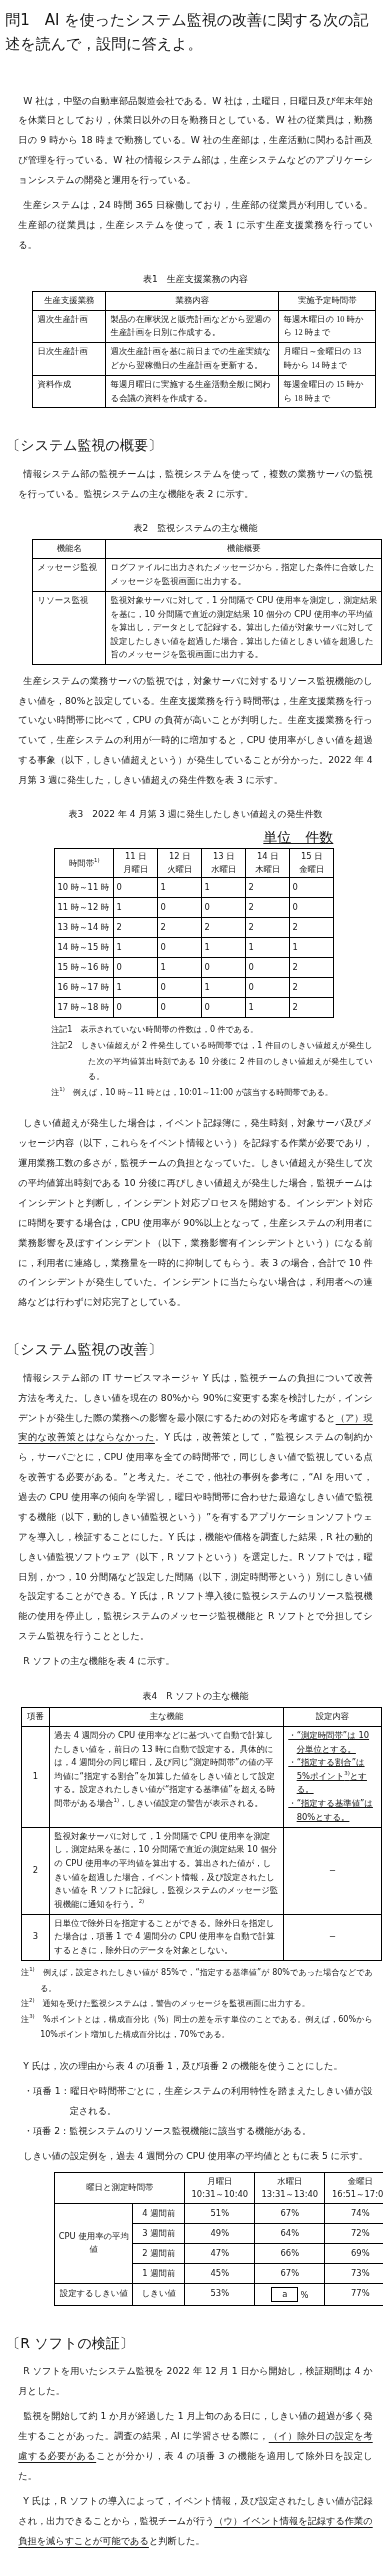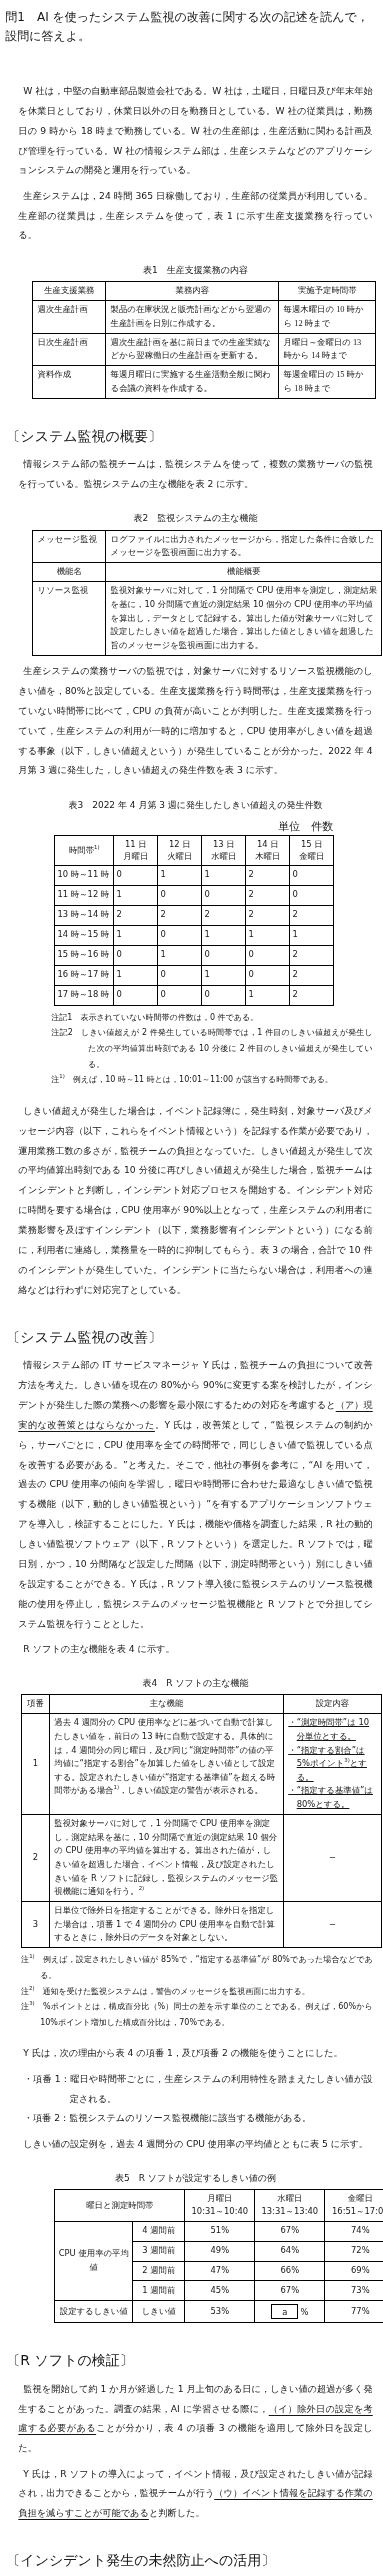--- a/index.html
+++ b/index.html
@@ -3,35 +3,35 @@
 <meta charset="utf-8">
 <style>
   * { box-sizing: border-box; }
   html,body { margin:0; padding:0; background:#fcfcfa; }
   .page {
     width:384px; min-height:2576px; margin:0 auto; background:#ffffff;
     padding:5.4px 11.3px 21.6px 18.3px;
     font-family:"DejaVu Sans","Liberation Sans",sans-serif;
     color:#161616; font-size:9.2px;
   }
-  .title { font-size:12px; font-weight:normal; margin:2.2px 0 35px -13px; line-height:1.6; }
+  .title { font-size:15px; font-weight:normal; margin:2.2px 0 35px -13px; line-height:1.6; }
   .sec   { font-size:14px; font-weight:normal; margin:25px 0 2.2px -12px; line-height:1.8; }
   .para  { line-height:2.16; text-align:justify; text-indent:0.55em; margin:5.4px 0; }
   .u { text-decoration:underline; text-underline-offset:2.7px; }
   sup { font-size:5.4px; line-height:0; }
 
   .tbl-title { text-align:center; font-size:9px; margin:18.3px 0 4.3px; }
   table.t { border-collapse:collapse; table-layout:fixed; margin-bottom:4.3px; }
   .t th, .t td { border:0.8px solid #000; font-size:8.4px; line-height:1.62; padding:2.2px 4.3px; font-weight:normal; vertical-align:top; text-align:left; word-break:break-all; }
   .t th { text-align:center; vertical-align:middle; }
 
   .t1 { margin-left:14px; width:343px;font-family:Liberation Serif, serif; }
   .t2 { margin-left:14px; width:350px; }
 
-  .unit { width:315px; text-align:right; font-size:11px; margin:7.6px 0 1.1px; }
+  .unit { width:315px; text-align:right; font-size:14px; margin:7.6px 0 1.1px;text-decoration:underline; }
   .t3 { margin-left:36px; width:279px; }
   .t3 td { vertical-align:middle; padding:2.7px 2.2px; }
   .t3 th { padding:1.6px 1.1px; line-height:1.5; }
 
   .t4 { margin-left:2.7px; width:359px; }
   .t4 td.num  { text-align:center; vertical-align:middle; }
   .t4 td.dash { text-align:center; vertical-align:middle; }
   .set-item { padding-left:1em; text-indent:-1em;text-decoration:underline; }
 
   .t5 { margin-left:36px; width:341px; }
@@ -93,26 +93,26 @@
   <p class="para">情報システム部の監視チームは，監視システムを使って，複数の業務サーバの監視を行っている。監視システムの主な機能を表 2 に示す。</p>
 
   <div class="tbl-title">表2　監視システムの主な機能</div>
   <table class="t t2">
     <colgroup>
         <col style="width:73px">
         <col style="width:276px">
       </colgroup>
     <tbody>
         <tr>
+      <th>機能名</th>
+      <th>機能概要</th>
+    </tr>
+    <tr>
       <td>メッセージ監視</td>
       <td>ログファイルに出力されたメッセージから，指定した条件に合致したメッセージを監視画面に出力する。</td>
-    </tr>
-    <tr>
-      <th>機能名</th>
-      <th>機能概要</th>
     </tr>
     <tr>
       <td>リソース監視</td>
       <td>監視対象サーバに対して，1 分間隔で CPU 使用率を測定し，測定結果を基に，10 分間隔で直近の測定結果 10 個分の CPU 使用率の平均値を算出し，データとして記録する。算出した値が対象サーバに対して設定したしきい値を超過した場合，算出した値としきい値を超過した旨のメッセージを監視画面に出力する。</td>
     </tr>
   </tbody>
     </table>
 
   <p class="para">生産システムの業務サーバの監視では，対象サーバに対するリソース監視機能のしきい値を，80%と設定している。生産支援業務を行う時間帯は，生産支援業務を行っていない時間帯に比べて，CPU の負荷が高いことが判明した。生産支援業務を行っていて，生産システムの利用が一時的に増加すると，CPU 使用率がしきい値を超過する事象（以下，しきい値超えという）が発生していることが分かった。2022 年 4 月第 3 週に発生した，しきい値超えの発生件数を表 3 に示す。</p>
 
@@ -244,21 +244,20 @@
     <div class="note hangB"><span>注</span><sup>1)</sup><span>　例えば，設定されたしきい値が 85%で，“指定する基準値”が 80%であった場合などである。</span></div>
     <div class="note hangB"><span>注</span><sup>2)</sup><span>　通知を受けた監視システムは，警告のメッセージを監視画面に出力する。</span></div>
     <div class="note hangB"><span>注</span><sup>3)</sup><span>　%ポイントとは，構成百分比（%）同士の差を示す単位のことである。例えば，60%から 10%ポイント増加した構成百分比は，70%である。</span></div>
   </div>
 
   <p class="para">Y 氏は，次の理由から表 4 の項番 1，及び項番 2 の機能を使うことにした。</p>
   <div class="bullet">・項番 1：曜日や時間帯ごとに，生産システムの利用特性を踏まえたしきい値が設定される。</div>
   <div class="bullet">・項番 2：監視システムのリソース監視機能に該当する機能がある。</div>
   <p class="para">しきい値の設定例を，過去 4 週間分の CPU 使用率の平均値とともに表 5 に示す。</p>
 
-  <div class="tbl-title">表5　R ソフトが設定するしきい値の例</div>
   <table class="t t5">
     <colgroup>
         <col style="width:78px">
         <col style="width:52px">
         <col style="width:70px">
         <col style="width:70px">
         <col style="width:71px">
       </colgroup>
     <tbody>
         <tr>
@@ -296,20 +295,21 @@
       <td>設定するしきい値</td>
       <td>しきい値</td>
       <td>53%</td>
       <td><span class="cellbox">a</span><span>%</span></td>
       <td>77%</td>
     </tr>
   </tbody>
     </table>
 
   <h2 class="sec">〔R ソフトの検証〕</h2>
+  <p class="para">R ソフトを用いたシステム監視を 2022 年 12 月 1 日から開始し，検証期間は 4 か月とした。</p>
   <p class="para"><span>監視を開始して約 1 か月が経過した 1 月上旬のある日に，しきい値の超過が多く発生することがあった。調査の結果，AI に学習させる際に，</span><span class="u">（イ）除外日の設定を考慮する必要がある</span><span>ことが分かり，表 4 の項番 3 の機能を適用して除外日を設定した。</span></p>
   <p class="para"><span>Y 氏は，R ソフトの導入によって，イベント情報，及び設定されたしきい値が記録され，出力できることから，監視チームが行う</span><span class="u">（ウ）イベント情報を記録する作業の負担を減らすことが可能である</span><span>と判断した。</span></p>
 
   <h2 class="sec">〔インシデント発生の未然防止への活用〕</h2>
   <p class="para">Y 氏は，R ソフト導入前の監視チームの運用業務工数について，調査を進めた。調査の過程で，過去に業務影響有インシデントが数回発生していたことが分かった。監視システムのリソース監視データを参照したところ，当該インシデントが発生しなかった日と同じ曜日，同じ時間帯の CPU 使用率は 50%程度であったが，当該インシデントの発生日は，CPU 使用率 70%の状態が 1 時間継続し，その後 CPU 使用率は 80%超に上昇して監視システムがしきい値超えを検知した。CPU 使用率は上昇を続け，監視チームは最初のしきい値超えの検知から 10 分後にインシデント対応プロセスを開始していた。</p>
 
 </div>
 
 
 </body></html>

